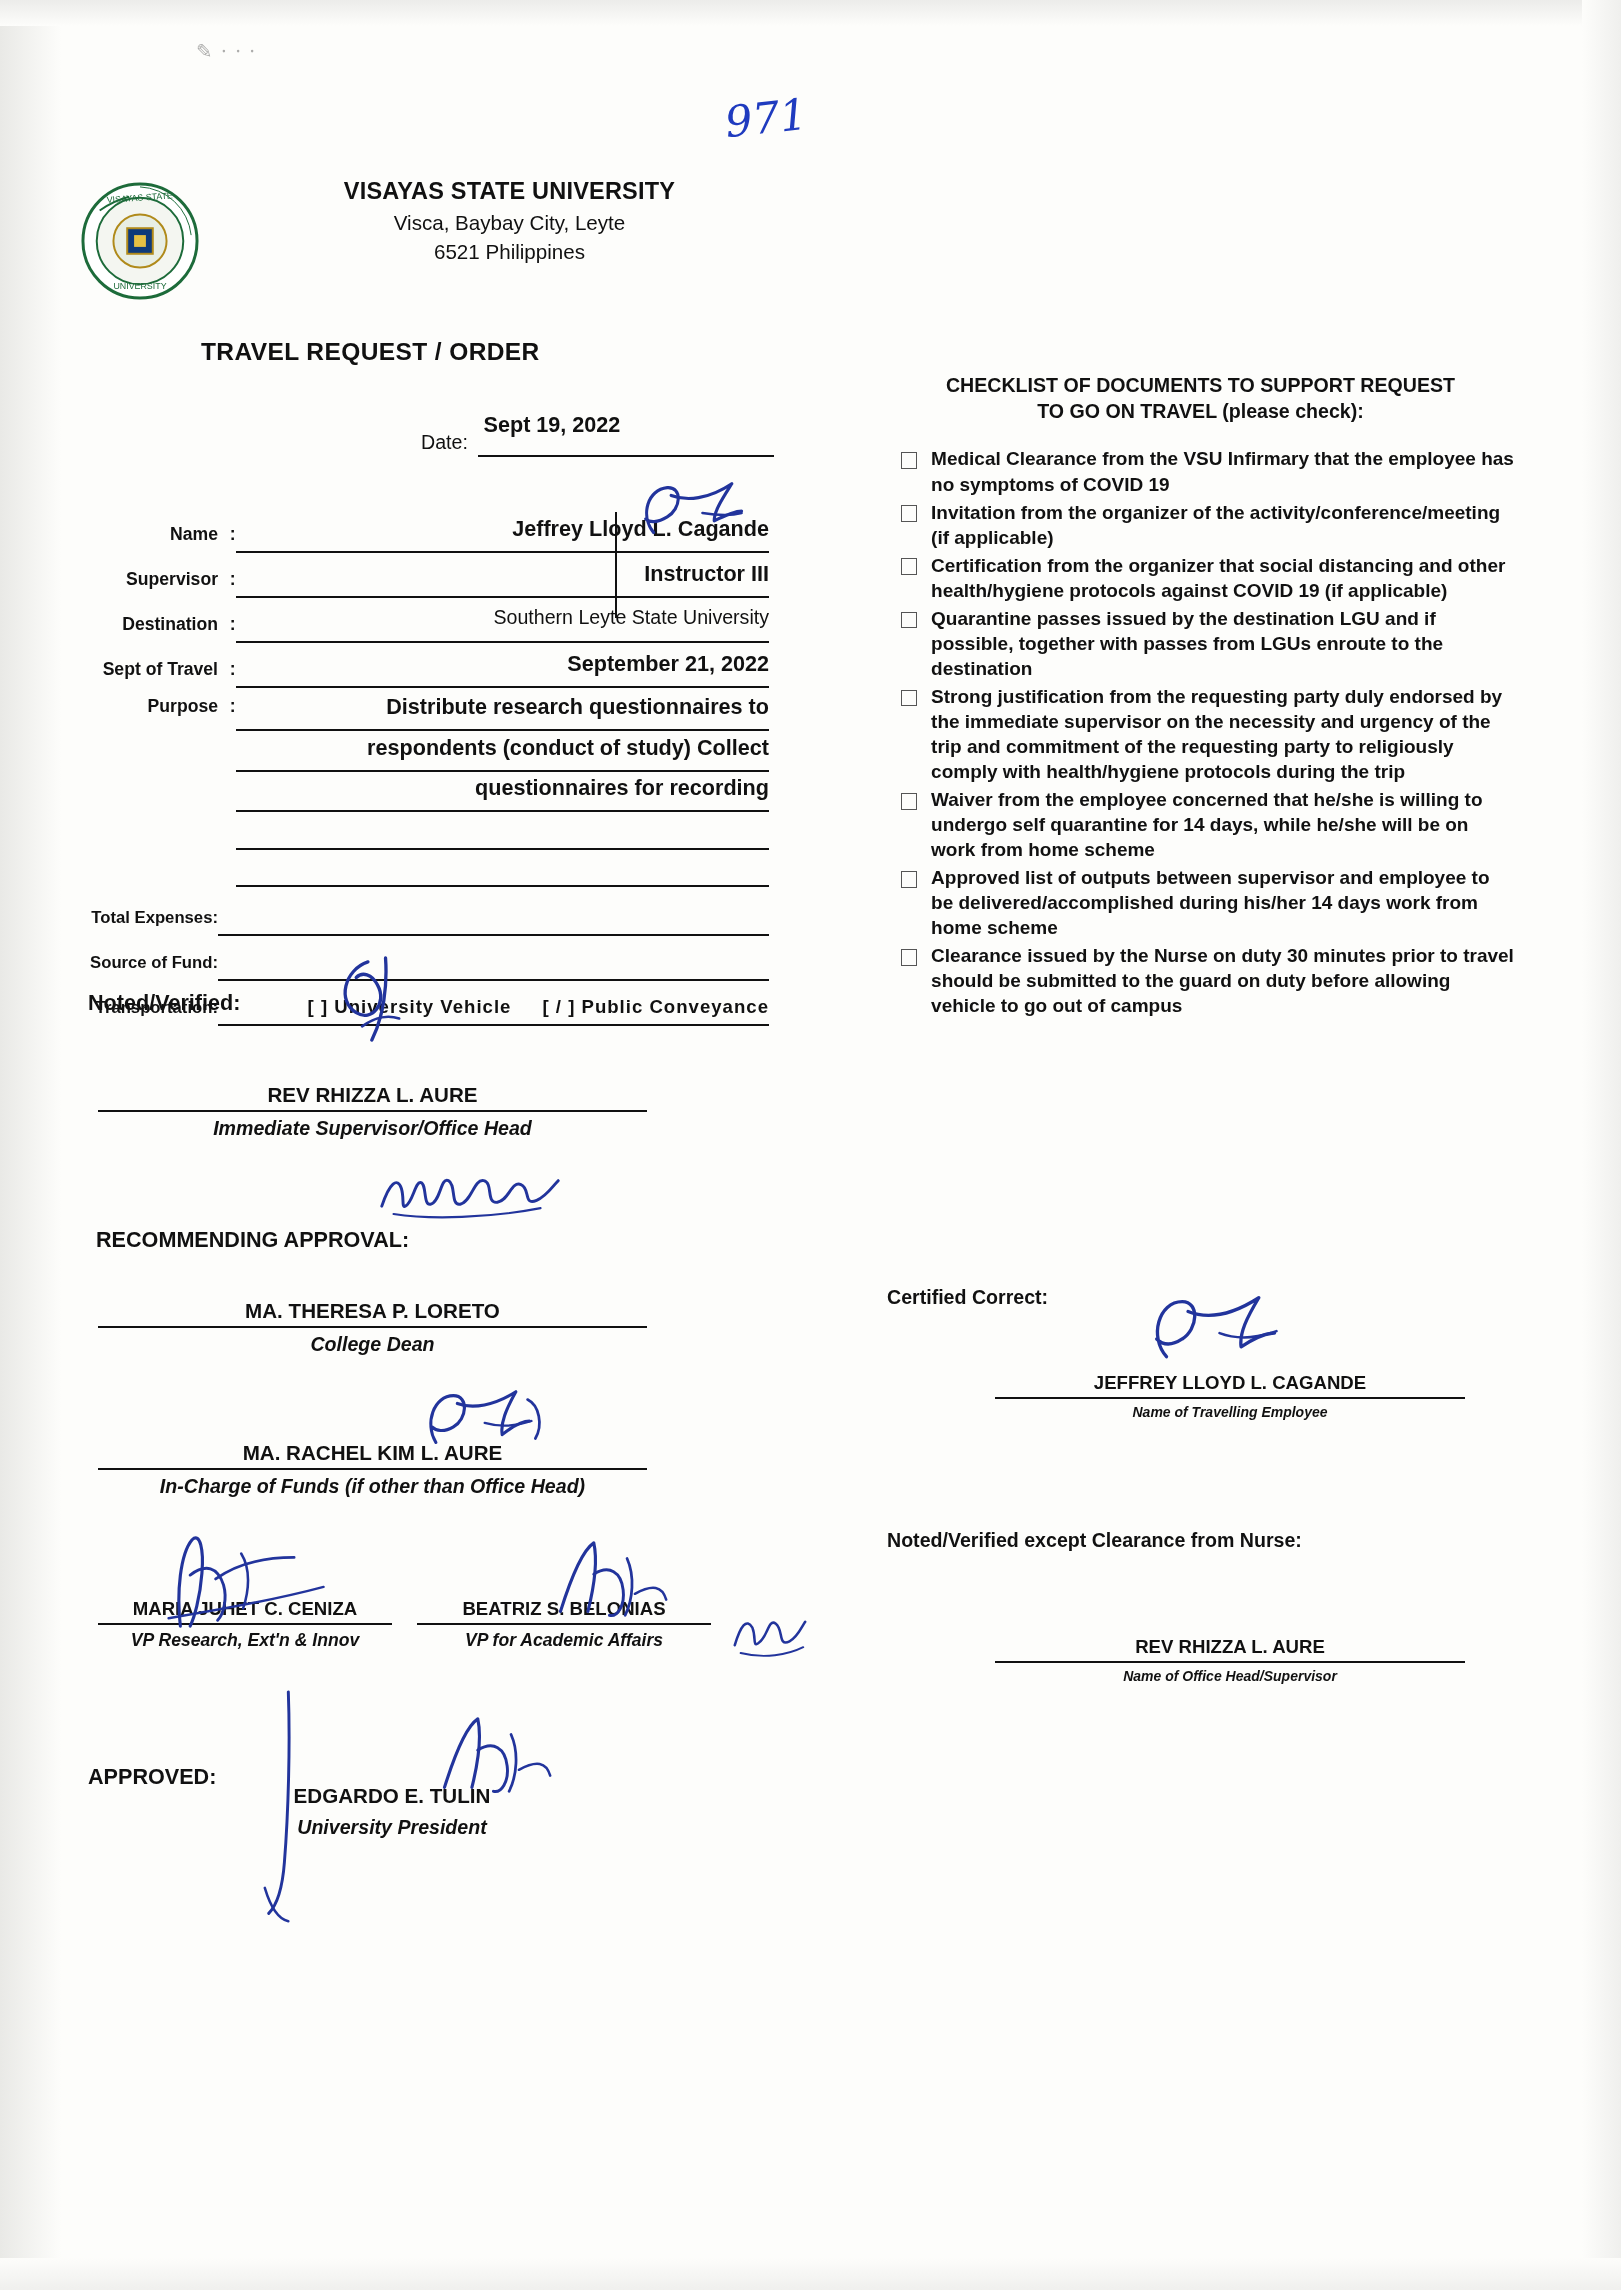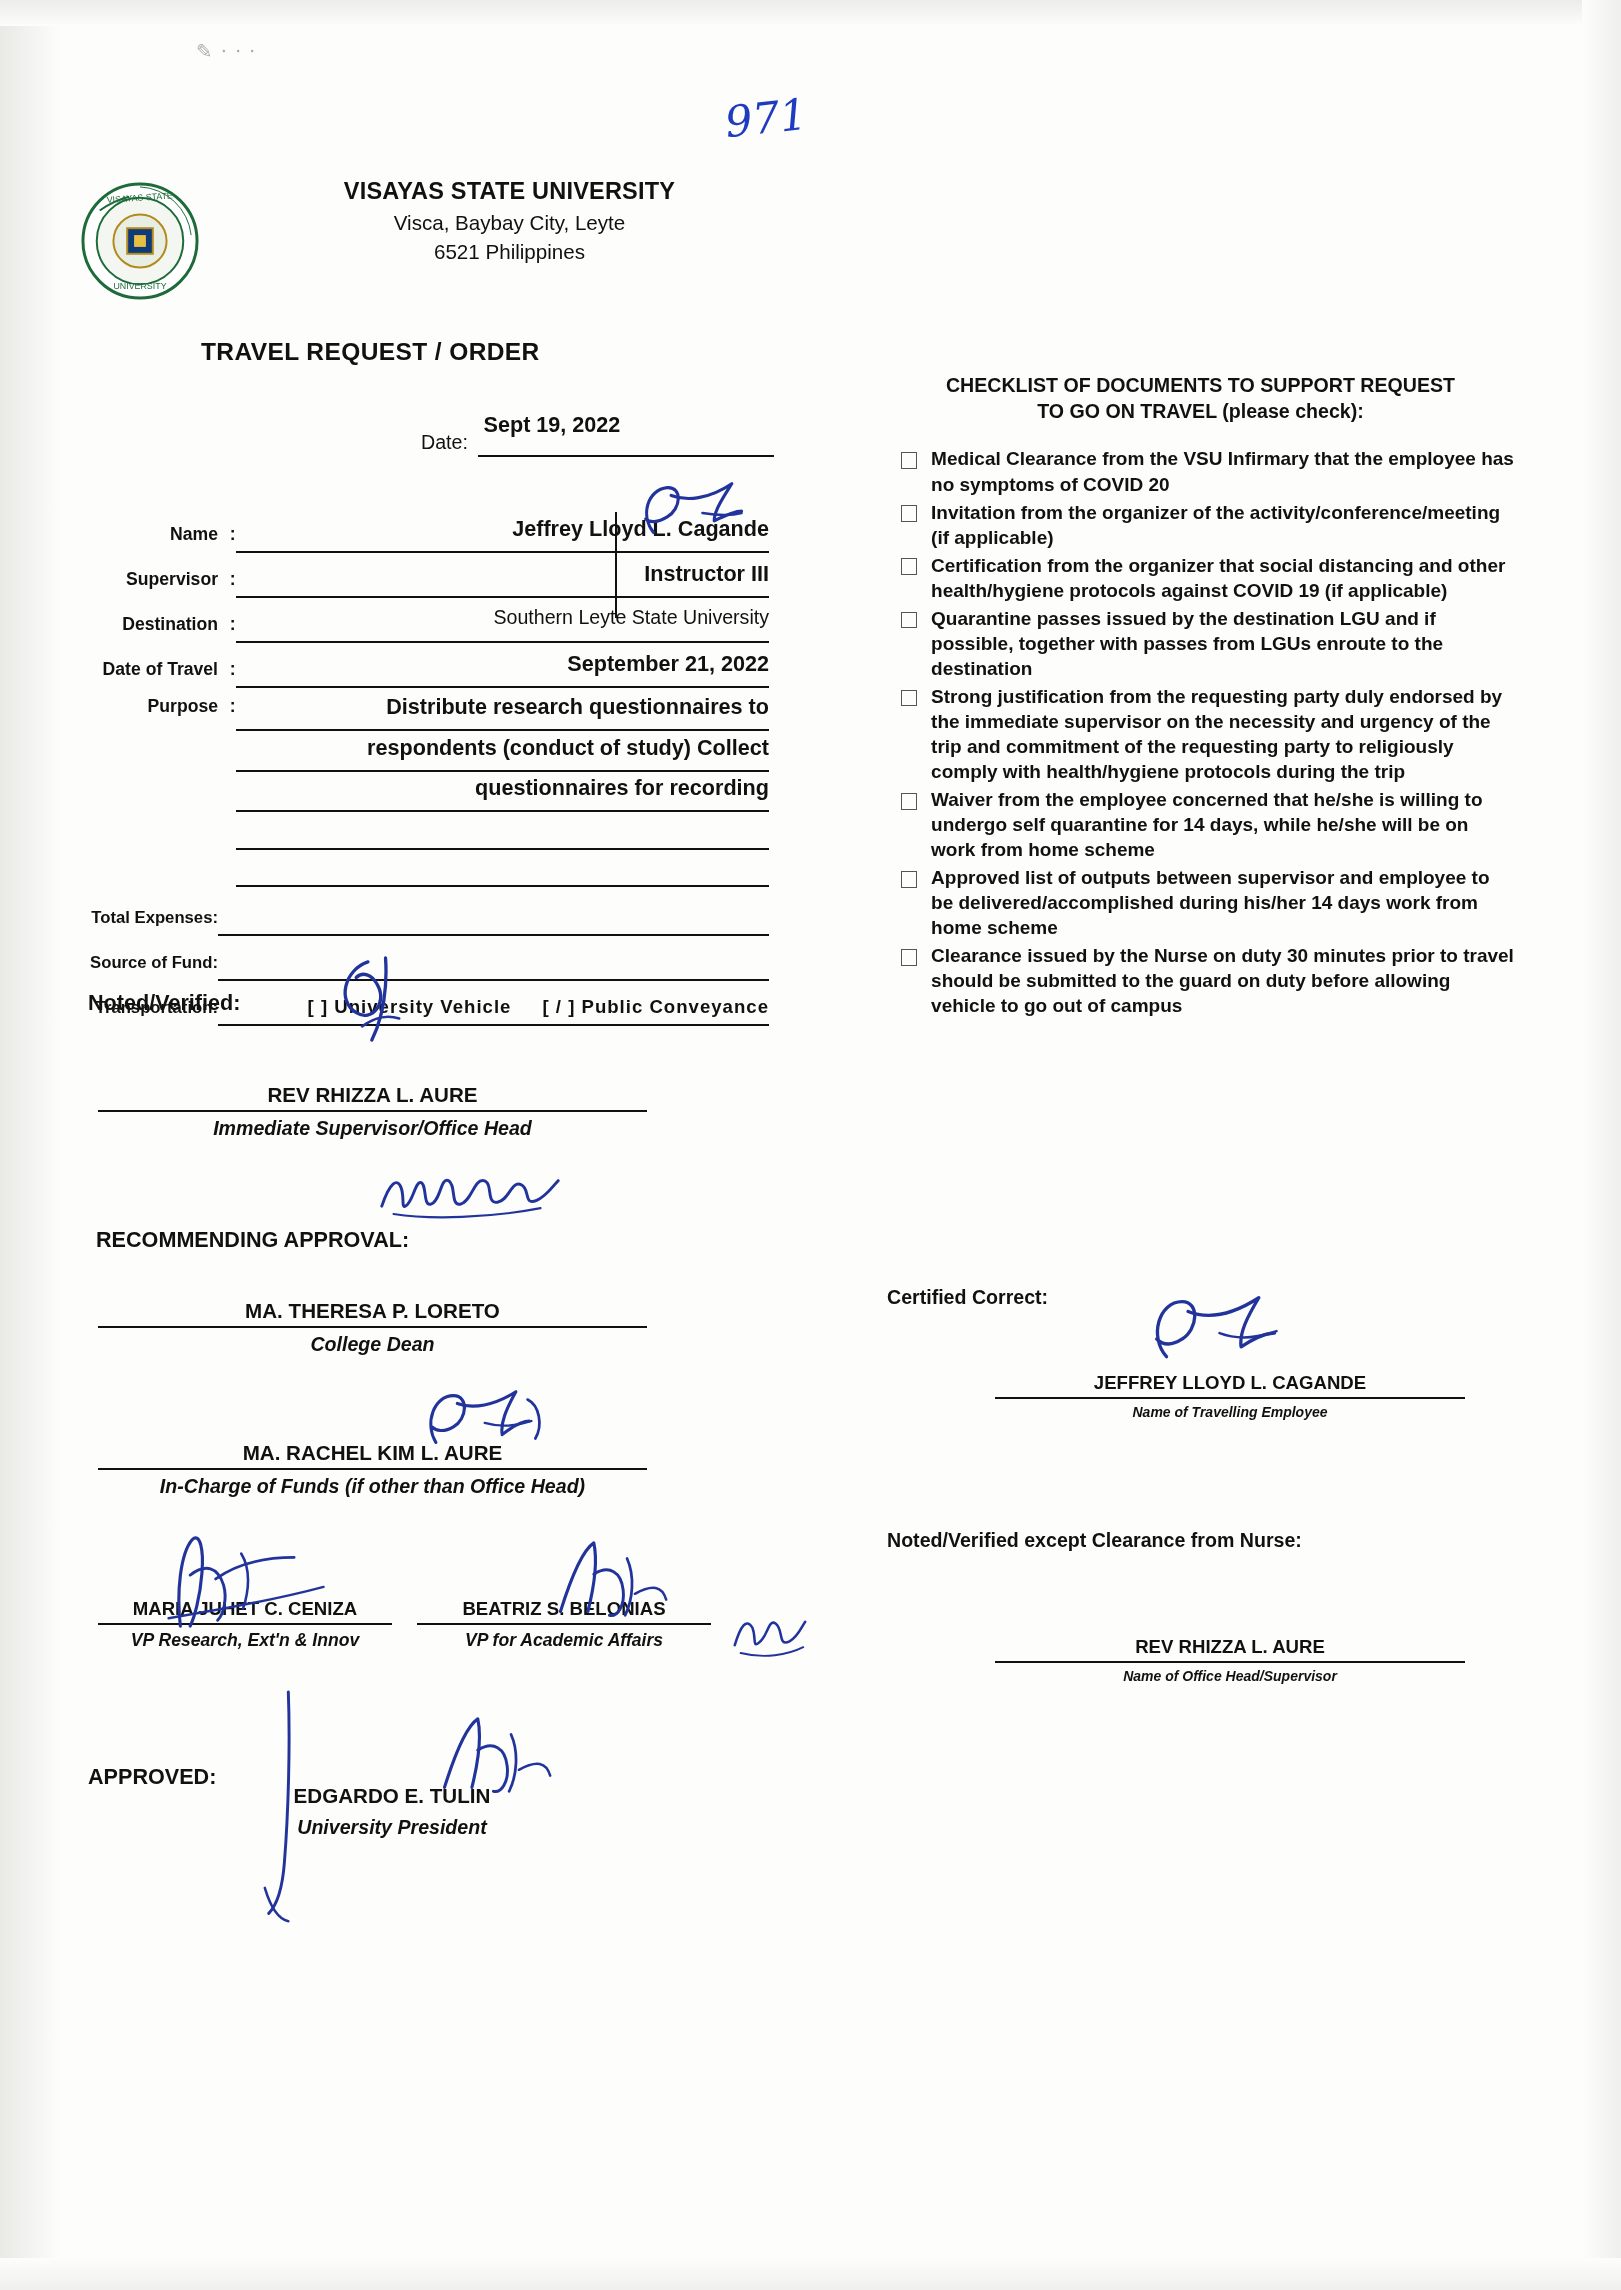--- a/index.html
+++ b/index.html
@@ -365,21 +365,21 @@
       <span class="fvalue">Instructor III</span>
     </div>
 
     <div class="frow">
       <span class="flabel">Destination</span>
       <span class="fcolon">:</span>
       <span class="fvalue light">Southern Leyte State University</span>
     </div>
 
     <div class="frow">
-      <span class="flabel">Date of Travel</span>
+      <span class="flabel">Sept of Travel</span>
       <span class="fcolon">:</span>
       <span class="fvalue">September 21, 2022</span>
     </div>
 
     <div class="frow purpose">
       <span class="flabel">Purpose</span>
       <span class="fcolon">:</span>
       <span class="purpose-lines">
         <span class="pline" style="display:block;">Distribute research questionnaires to</span>
         <span class="pline" style="display:block;">respondents (conduct of study) Collect</span>
@@ -446,21 +446,21 @@
   </div>
 
   <div class="checklist">
     <div class="cl-title">
       <div>CHECKLIST OF DOCUMENTS TO SUPPORT REQUEST</div>
       <div>TO GO ON TRAVEL (please check):</div>
     </div>
     <div class="cl-items">
       <div class="cl-item">
         <span class="cl-box"></span>
-        <span class="cl-text">Medical Clearance from the VSU Infirmary that the employee has no symptoms of COVID 20</span>
+        <span class="cl-text">Medical Clearance from the VSU Infirmary that the employee has no symptoms of COVID 19</span>
       </div>
       <div class="cl-item">
         <span class="cl-box"></span>
         <span class="cl-text">Invitation from the organizer of the activity/conference/meeting (if applicable)</span>
       </div>
       <div class="cl-item">
         <span class="cl-box"></span>
         <span class="cl-text">Certification from the organizer that social distancing and other health/hygiene protocols against COVID 19 (if applicable)</span>
       </div>
       <div class="cl-item">

